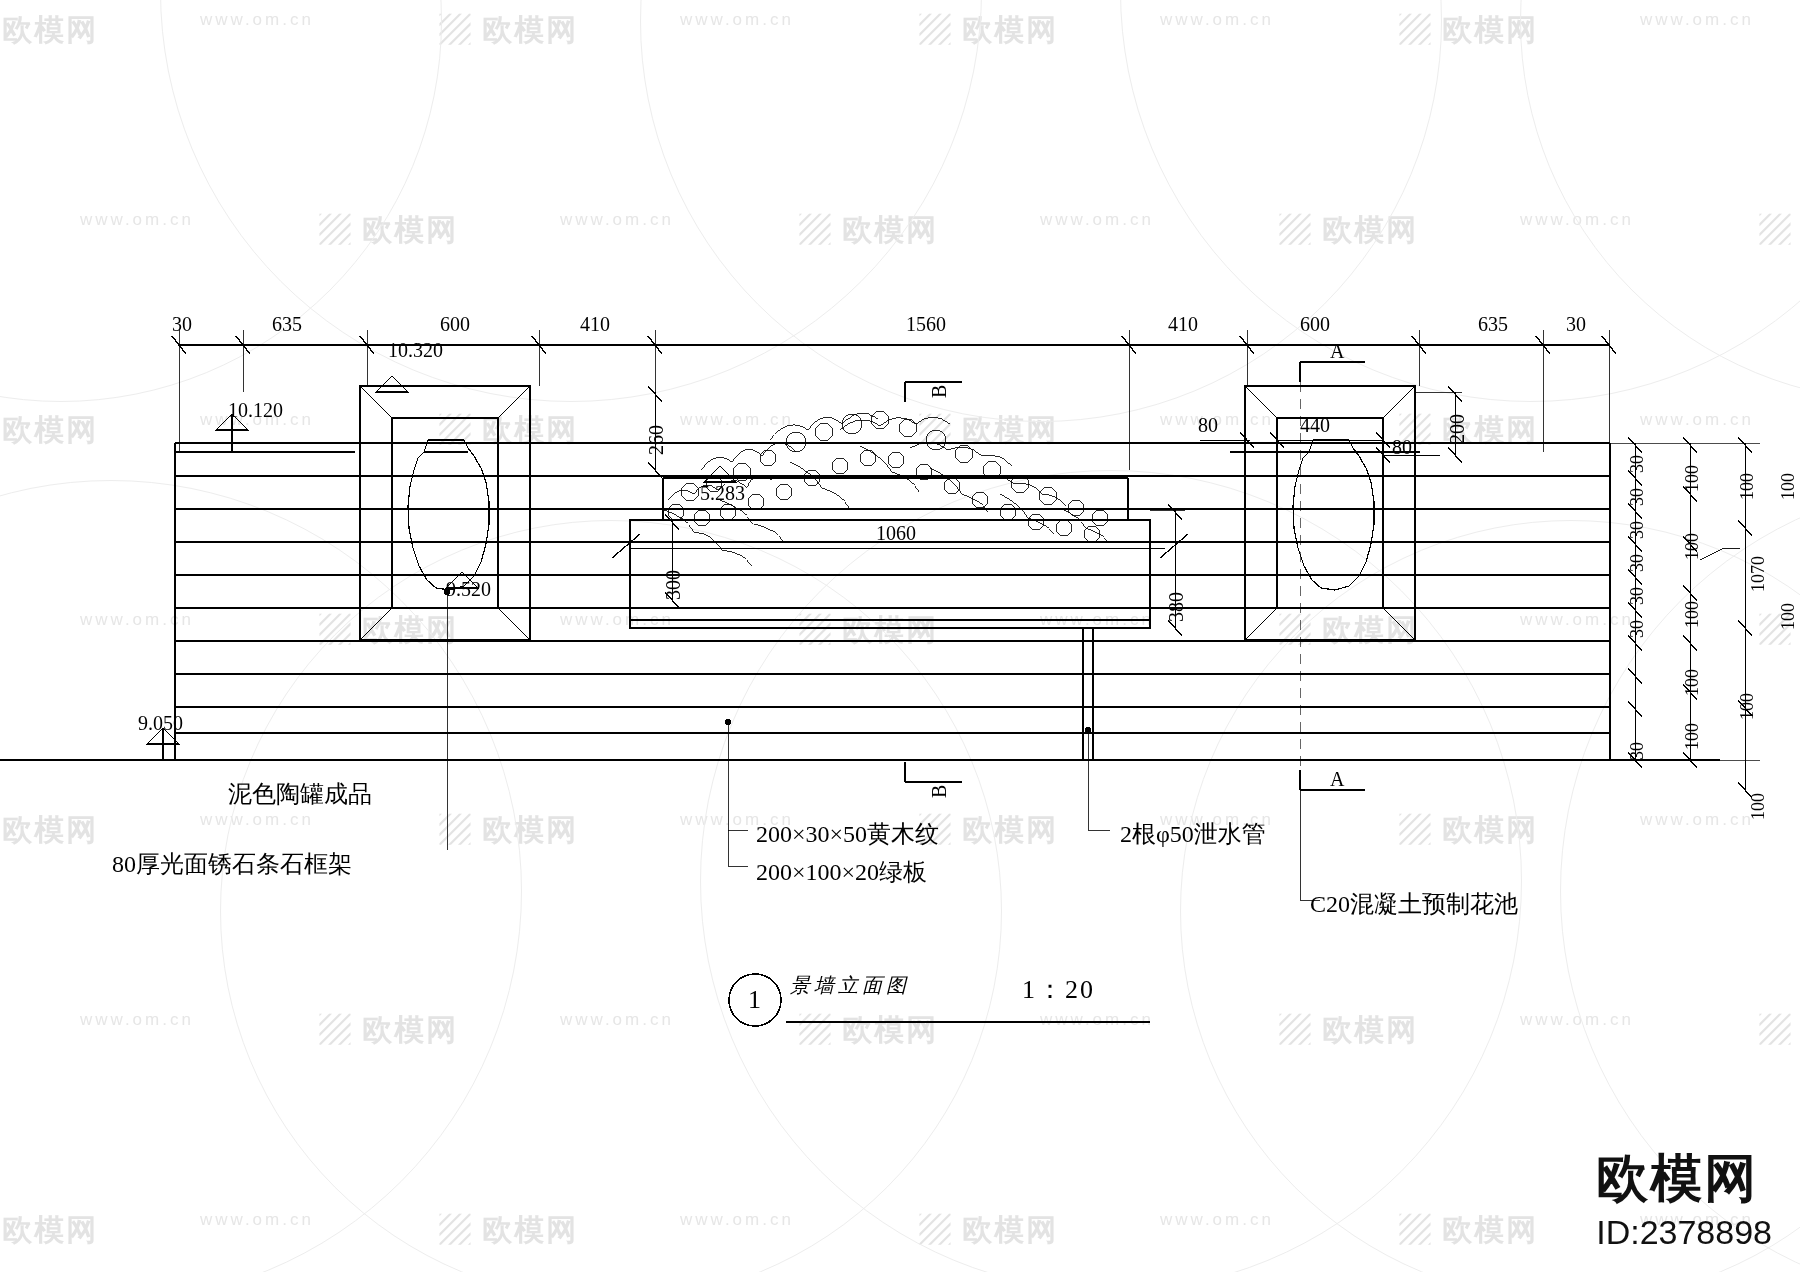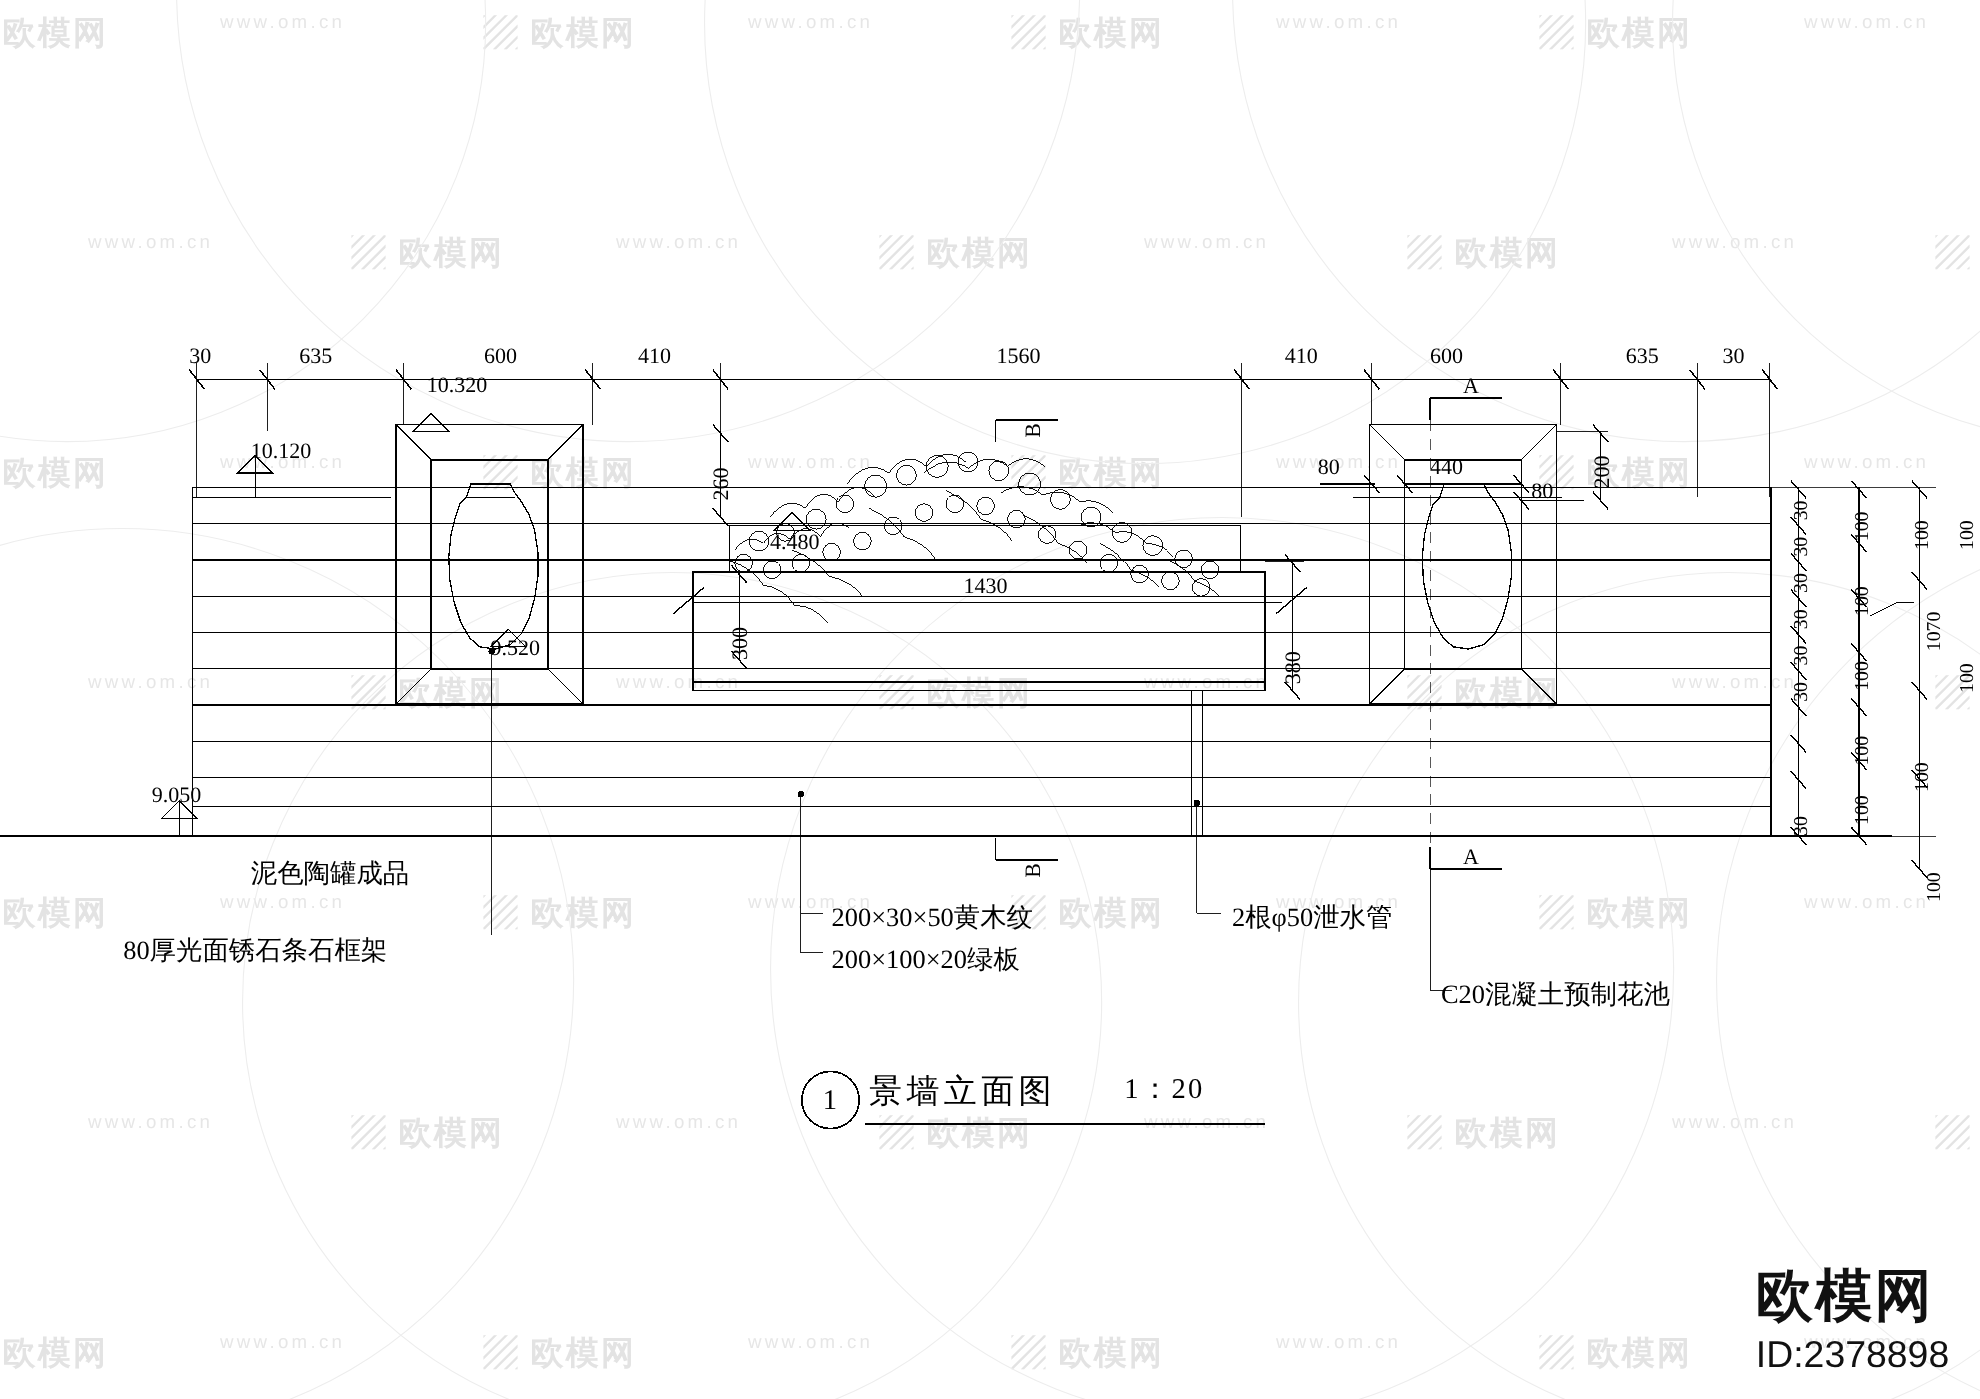--- a/index.html
+++ b/index.html
@@ -20,21 +20,21 @@
   .lbl{position:absolute;z-index:3;white-space:nowrap;font-family:"Liberation Serif",serif;}
   .dim{font-size:20px;}
   .dim-s{font-size:18px;}
   .note{font-size:24px;}
   .vert{transform-origin:left top;}
   
   #brand{position:absolute;right:28px;bottom:20px;z-index:4;text-align:left;}
   #brand .bn{font-family:"Liberation Sans",sans-serif;font-weight:bold;font-size:52px;letter-spacing:2px;color:#111;line-height:1.1;}
   #brand .bid{font-family:"Liberation Sans",sans-serif;font-size:34px;color:#111;margin-top:6px;}
   
-  .title-main{font-size:30px;letter-spacing:4px;}
+  .title-main{font-size:20px;letter-spacing:4px;font-style:italic;}
   .title-scale{font-size:26px;letter-spacing:2px;}
 </style>
 </head>
 <body>
 
 <div id="watermarks">
     <div class="wm-logo" style="left: -40px; top: 10px;">▨ 欧模网</div>
     <div class="wm-url" style="left: 200px; top: 10px;">www.om.cn</div>
     <div class="wm-logo" style="left: 440px; top: 10px;">▨ 欧模网</div>
     <div class="wm-url" style="left: 680px; top: 10px;">www.om.cn</div>
@@ -385,27 +385,27 @@
 <div class="lbl dim" style="left:440px;top:313px;">600</div>
 <div class="lbl dim" style="left:580px;top:313px;">410</div>
 <div class="lbl dim" style="left:868px;top:313px;margin-left:38px;">1560</div>
 <div class="lbl dim" style="left:1168px;top:313px;">410</div>
 <div class="lbl dim" style="left:1300px;top:313px;">600</div>
 <div class="lbl dim" style="left:1478px;top:313px;">635</div>
 <div class="lbl dim" style="left:1566px;top:313px;">30</div>
 
 <div class="lbl dim" style="left:388px;top:339px;">10.320</div>
 <div class="lbl dim" style="left:228px;top:399px;">10.120</div>
-<div class="lbl dim" style="left:700px;top:482px;">4.480</div>
+<div class="lbl dim" style="left:700px;top:482px;">5.283</div>
 <div class="lbl dim" style="left:446px;top:578px;">9.520</div>
 <div class="lbl dim" style="left:138px;top:712px;">9.050</div>
 
 <div class="lbl dim vert" style="left:645px;top:455px;transform:rotate(-90deg);">260</div>
 <div class="lbl dim vert" style="left:662px;top:600px;transform:rotate(-90deg);">300</div>
-<div class="lbl dim" style="left:876px;top:522px;">1430</div>
+<div class="lbl dim" style="left:876px;top:522px;">1060</div>
 <div class="lbl dim vert" style="left:1165px;top:622px;transform:rotate(-90deg);">380</div>
 <div class="lbl dim" style="left:1198px;top:414px;">80</div>
 <div class="lbl dim" style="left:1300px;top:414px;">440</div>
 <div class="lbl dim" style="left:1392px;top:436px;">80</div>
 <div class="lbl dim vert" style="left:1446px;top:444px;transform:rotate(-90deg);">200</div>
 
 <div class="lbl dim" style="left:1330px;top:340px;">A</div>
 <div class="lbl dim" style="left:1330px;top:768px;">A</div>
 <div class="lbl dim vert" style="left:928px;top:398px;transform:rotate(-90deg);">B</div>
 <div class="lbl dim vert" style="left:928px;top:798px;transform:rotate(-90deg);">B</div>

